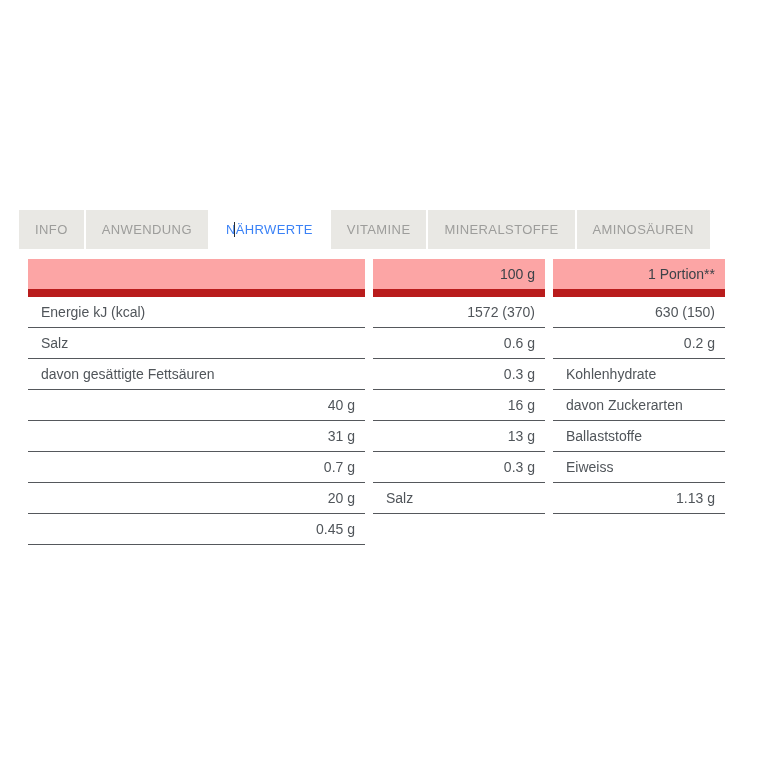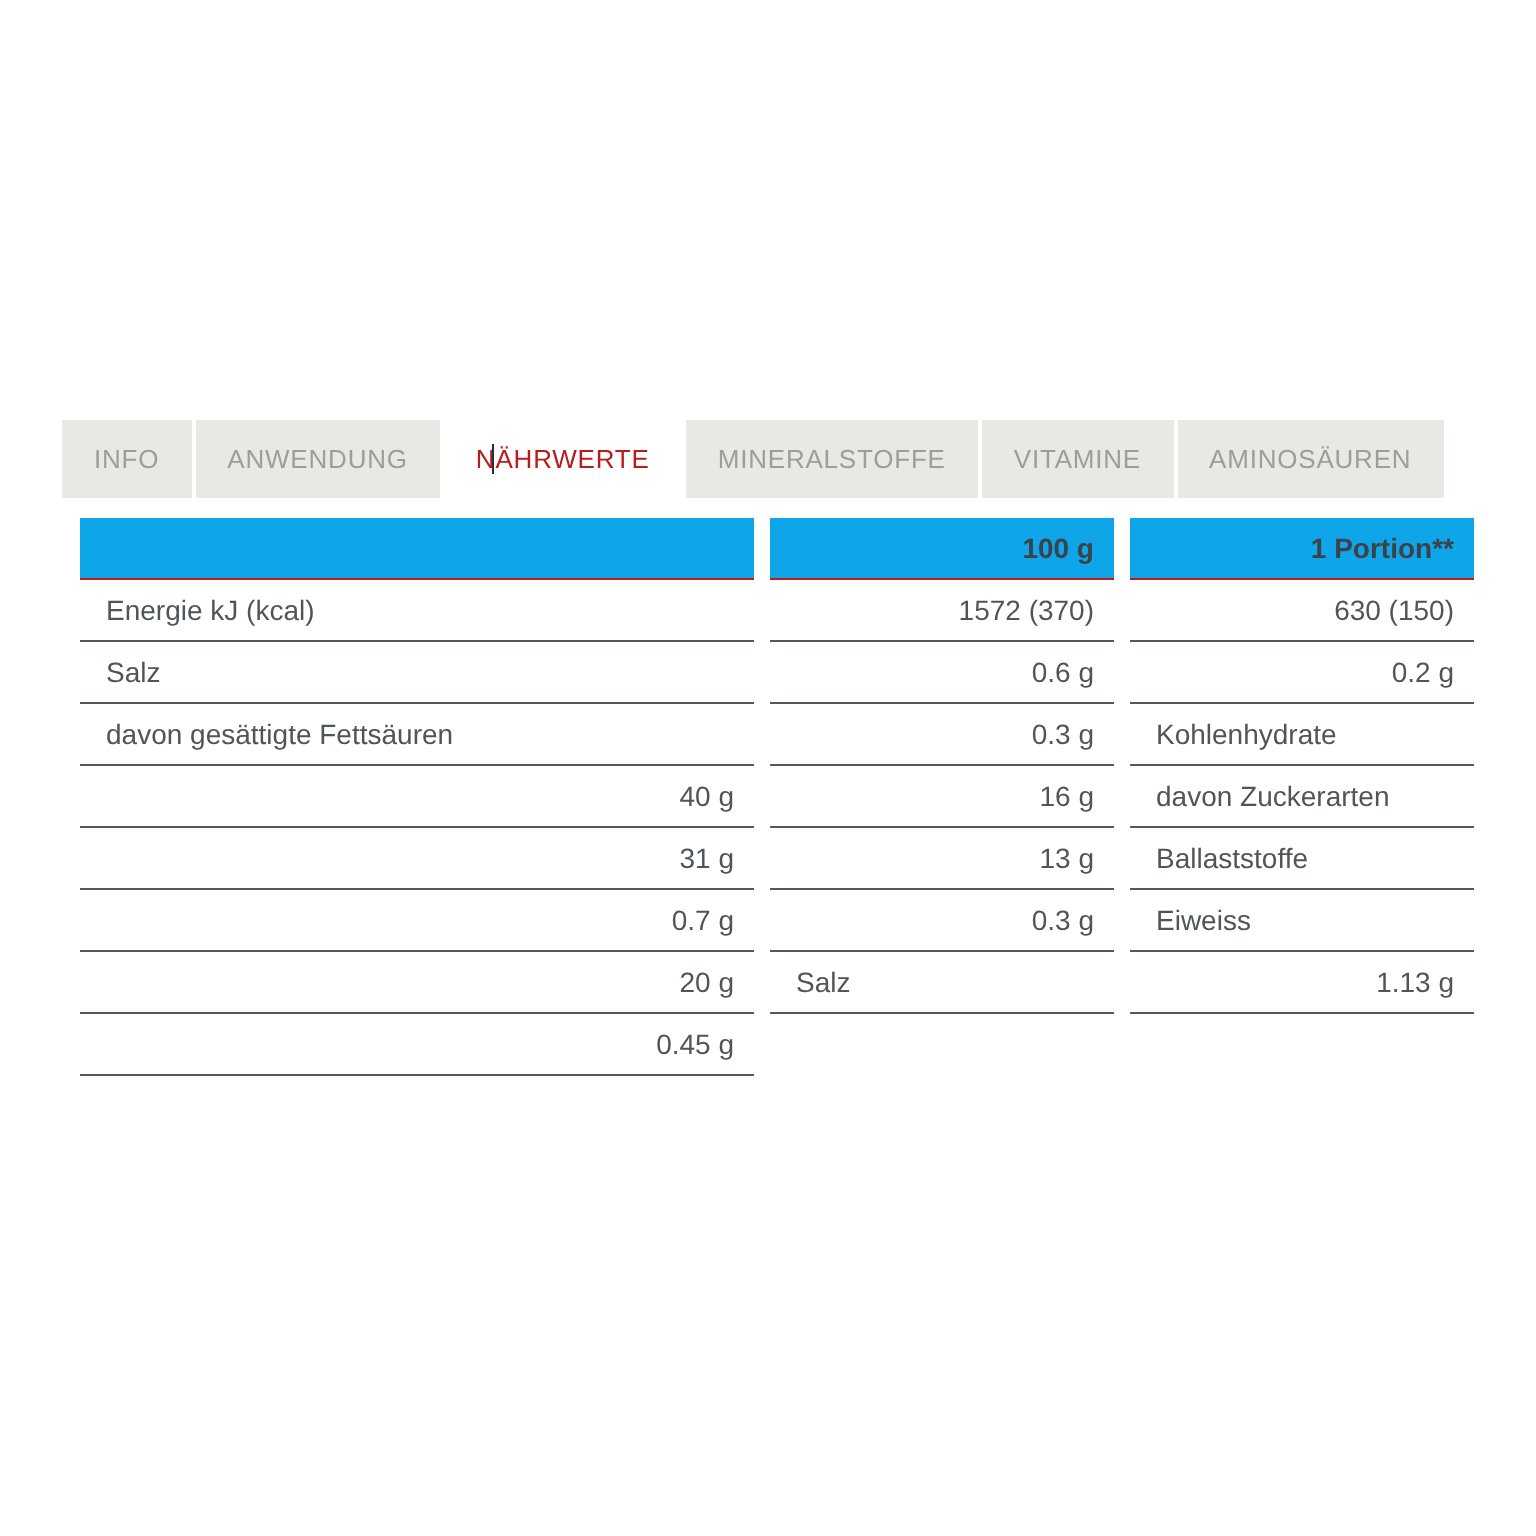--- a/index.html
+++ b/index.html
@@ -5,21 +5,21 @@
   html, body {
     margin: 0;
     padding: 0;
     background: #ffffff;
     width: 768px;
     height: 768px;
     font-family: "Liberation Sans", sans-serif;
   }
   .component {
     position: absolute;
-    left: 31px;
+    left: 19px;
     top: 210px;
     width: 706px;
   }
   
   .tabs {
     display: flex;
     gap: 2px;
     height: 39px;
   }
   .tab {
@@ -31,21 +31,21 @@
     height: 39px;
     display: flex;
     align-items: center;
     justify-content: center;
     white-space: nowrap;
     cursor: pointer;
     user-select: none;
   }
   .tab.active {
     background: #ffffff;
-    color: #b91c1c;
+    color: #3b82f6;
     position: relative;
     text-align: center;
   }
   .caret {
     position: absolute;
     left: 24px;
     top: 12px;
     width: 1px;
     height: 15px;
     background: #2a2f35;
@@ -63,23 +63,23 @@
   .cell {
     border-bottom: 1px solid #55585c;
     height: 30px;
     display: flex;
     align-items: center;
     overflow: hidden;
   }
   .cell.label { padding-left: 13px; }
   .cell.value { justify-content: flex-end; padding-right: 10px; }
   .cell.head {
-    background: #0ea5e9;
-    border-bottom: 1px solid #b91c1c;
-    font-weight: bold;
+    background: #fca5a5;
+    border-bottom: 8px solid #b91c1c;
+    font-weight: normal;
     color: #3c4248;
     height: 30px;
   }
 </style>
 </head>
 <body>
 
 <div class="component">
 
   <div class="tabs">
@@ -87,24 +87,24 @@
       <span>INFO</span>
     </div>
     <div class="tab">
       <span>ANWENDUNG</span>
     </div>
     <div class="tab active">
       <span>NÄHRWERTE</span>
       <span class="caret"></span>
     </div>
     <div class="tab">
-      <span>MINERALSTOFFE</span>
+      <span>VITAMINE</span>
     </div>
     <div class="tab">
-      <span>VITAMINE</span>
+      <span>MINERALSTOFFE</span>
     </div>
     <div class="tab">
       <span>AMINOSÄUREN</span>
     </div>
 
   </div>
 
   <div class="ntable">
 
     <div class="cell head label"></div>

